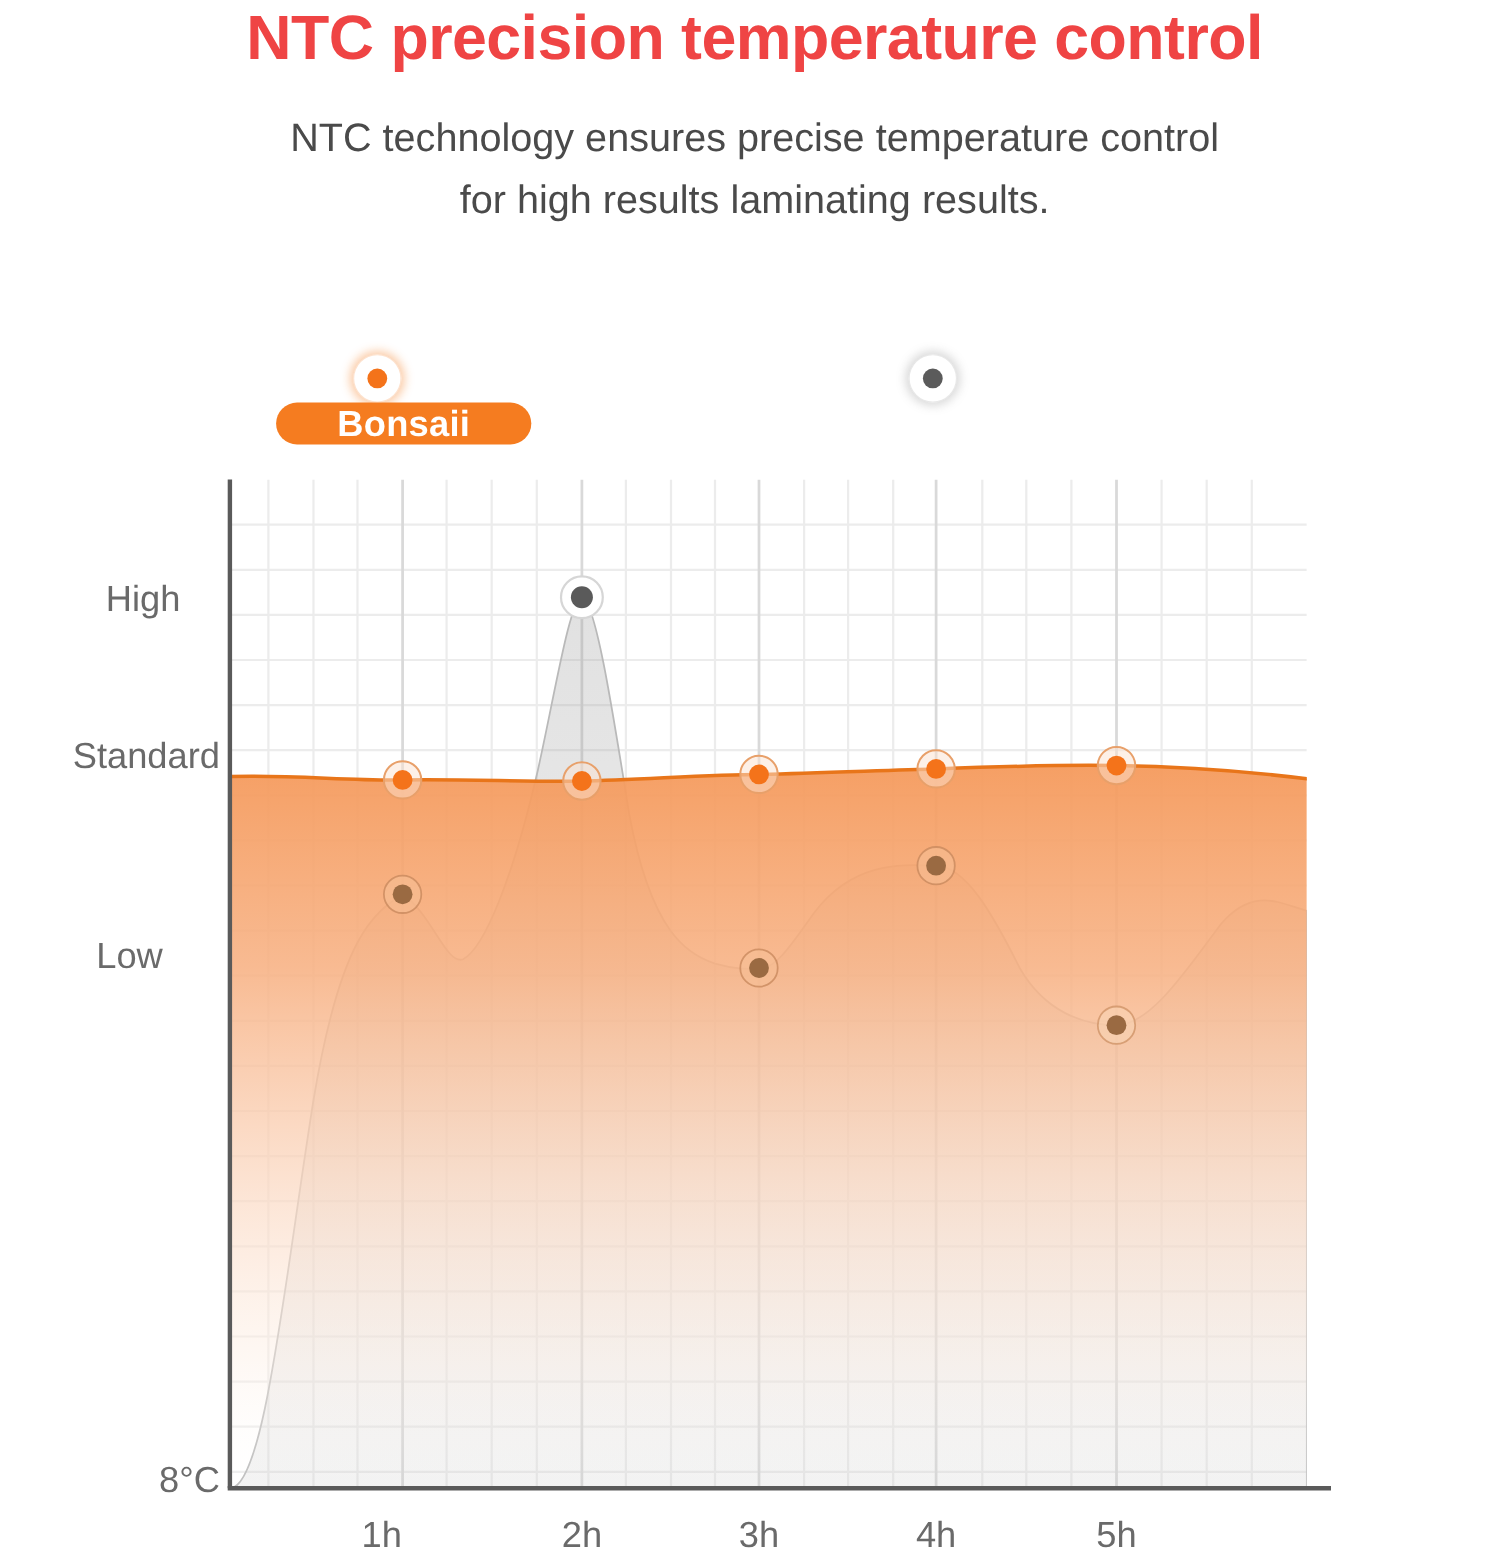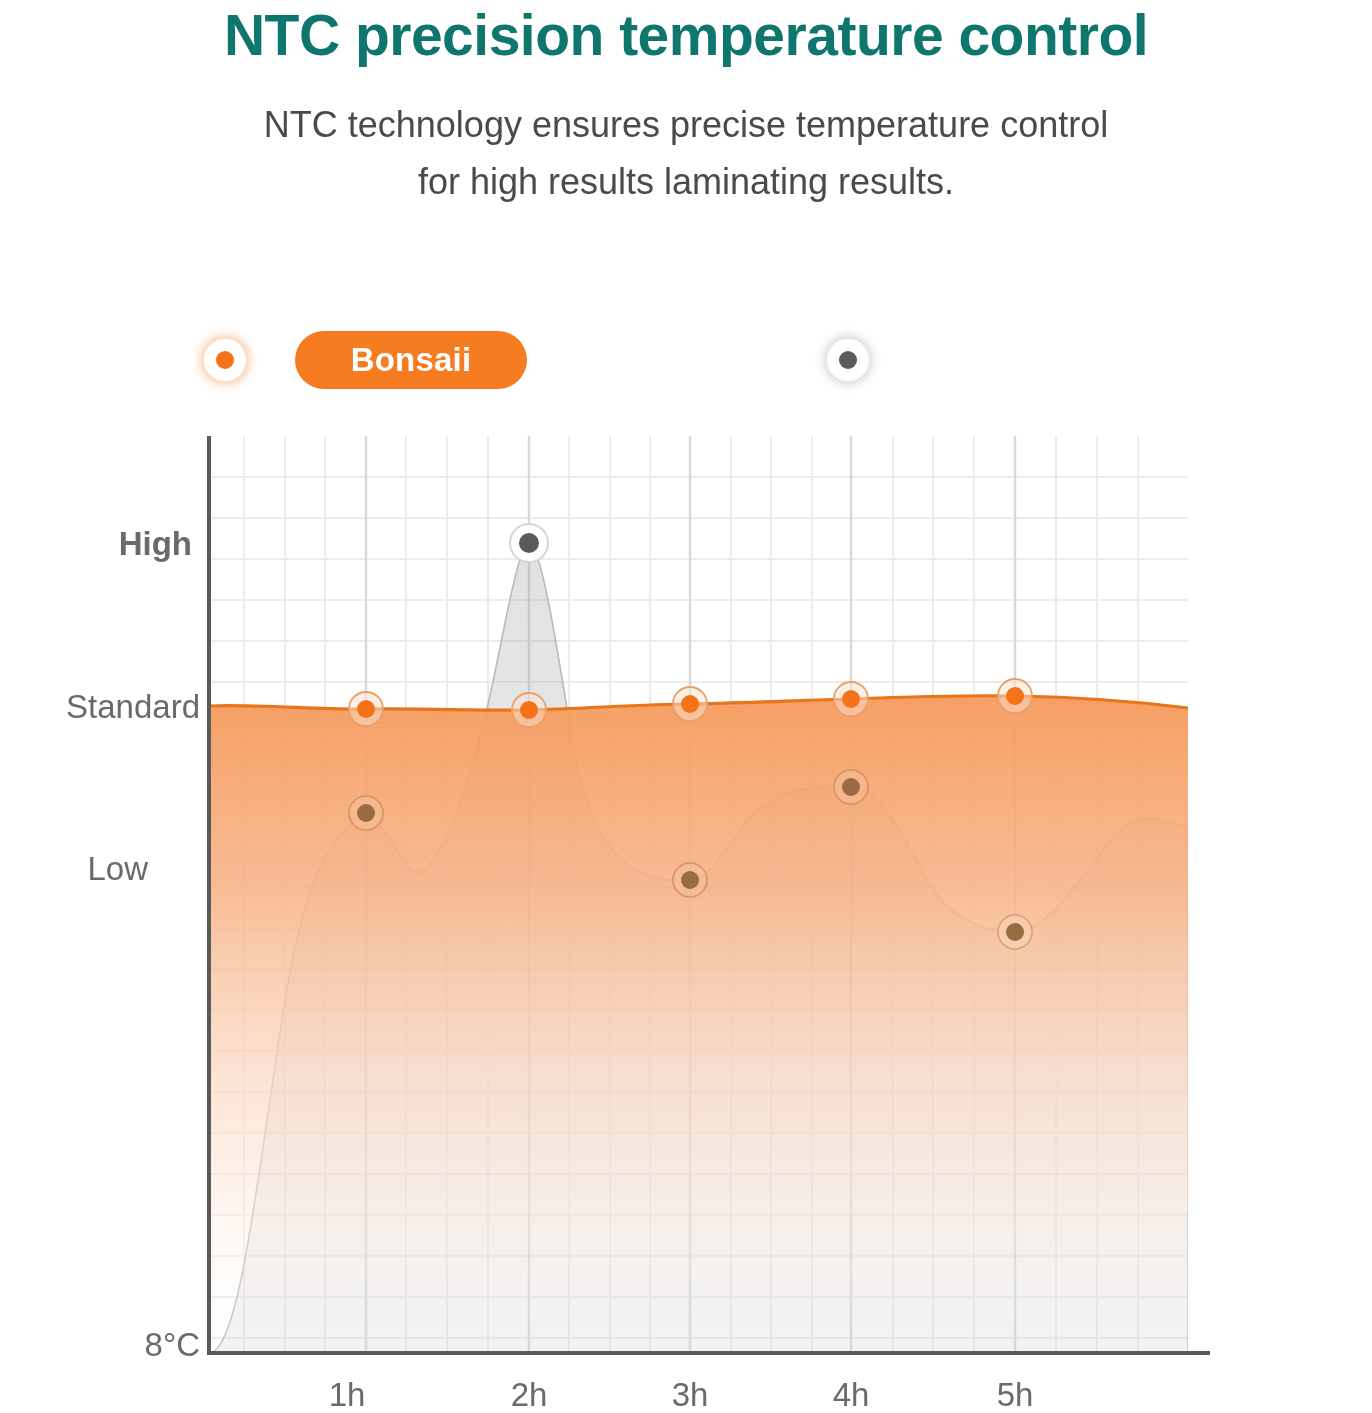--- a/index.html
+++ b/index.html
@@ -18,21 +18,21 @@
 
   
   .header {
     width: 100%;
     padding-top: 2px;
     text-align: center;
   }
   .headline {
     font-size: 57px;
     font-weight: bold;
-    color: #0f766e;
+    color: #ef4444;
     letter-spacing: -0.5px;
     line-height: 66px;
     white-space: nowrap;
     margin: 0;
   }
   .subhead {
     font-size: 36px;
     font-weight: normal;
     color: #4a4a4a;
     line-height: 57px;
@@ -46,20 +46,21 @@
     left: 0;
     top: 322px;
     width: 1372px;
     height: 76px;
   }
   .legend-item {
     position: absolute;
     display: flex;
     align-items: center;
     height: 76px;
+    flex-direction: column;
   }
   .legend-item.bonsaii { left: 203px; }
   .legend-item.other   { left: 826px; }
 
   .radio {
     width: 44px;
     height: 44px;
     border-radius: 50%;
     background: #ffffff;
     display: flex;
@@ -137,22 +138,22 @@
   </div>
   <div class="legend-item other">
     <span class="radio grey">
       <span class="radio-dot"></span>
     </span>
   </div>
 </div>
 
 <div class="chart">
 
-  <div class="axis-label ylab" style="right:1180px; top:525px;font-weight:bold;">High</div>
-  <div class="axis-label ylab" style="right:1172px; top:688px;">Standard</div>
+  <div class="axis-label ylab" style="right:1208px; top:525px;">High</div>
+  <div class="axis-label ylab" style="right:1172px; top:668px;">Standard</div>
   <div class="axis-label ylab" style="right:1224px; top:850px;">Low</div>
   <div class="axis-label ylab" style="right:1172px; top:1326px;">8°C</div>
 
   <div class="axis-label xlab" style="left:317px;  top:1376px; width:60px;">1h</div>
   <div class="axis-label xlab" style="left:499px;  top:1376px; width:60px;">2h</div>
   <div class="axis-label xlab" style="left:660px;  top:1376px; width:60px;">3h</div>
   <div class="axis-label xlab" style="left:821px;  top:1376px; width:60px;">4h</div>
   <div class="axis-label xlab" style="left:985px;  top:1376px; width:60px;">5h</div>
 
   <svg class="plot" width="1372" height="1413" viewBox="0 0 1372 1413" style="position:absolute;left:0;top:0;">

